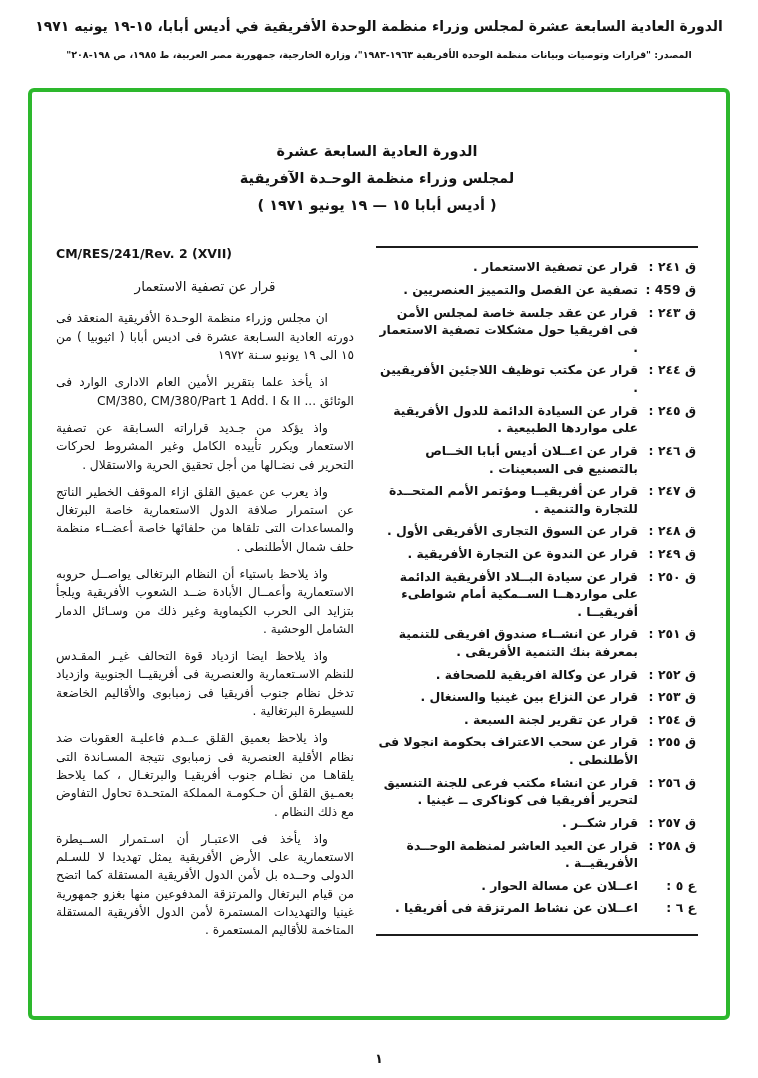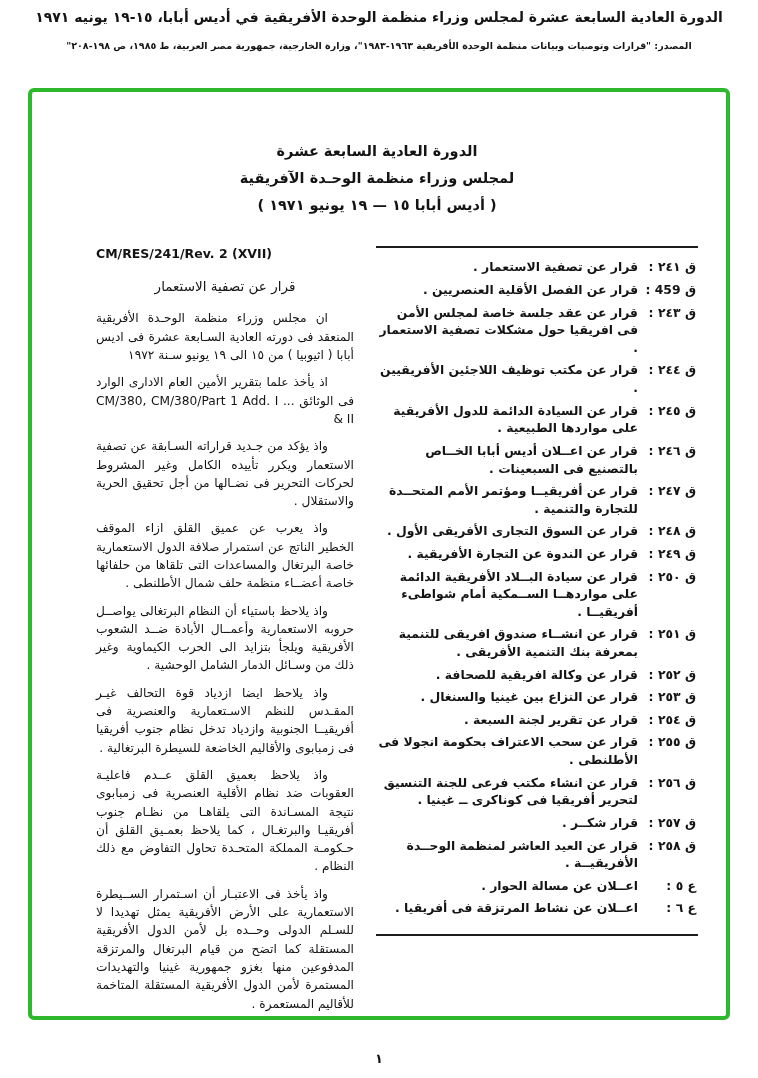--- a/index.html
+++ b/index.html
@@ -1,39 +1,39 @@
 <!DOCTYPE html>
 <html lang="ar" style="--frame-green: #2db82d;"><head>
 <meta charset="utf-8">
 <style>
   * { margin:0; padding:0; box-sizing:border-box; }
   html,body { background:#ffffff; }
   body {
     width:758px; height:1078px; position:relative; overflow:hidden;
     font-family:"DejaVu Sans", sans-serif; color:#141414;
   }
-  .top-header { text-align:center; padding-top:9px; direction:rtl; }
+  .top-header { text-align:center; padding-top:18px; direction:rtl; }
   .header-line1 { font-size:14px; font-weight:bold; }
   .header-line2 { font-size:9.5px; font-weight:bold; margin-top:15px; letter-spacing:0.1px; }
   .frame {
     position:absolute; left:28px; top:88px; width:702px; height:932px;
     border:4px solid var(--frame-green,#2db82d); border-radius:6px;
     padding:46px 28px 0 24px;
   }
   .doc-title { direction:rtl; text-align:center; font-weight:bold; font-size:14.5px; line-height:1.85; }
   .columns { direction:rtl; display:flex; gap:22px; margin-top:28px; }
   .res-col {
     flex:0 0 322px; align-self:flex-start;
     border-top:2px solid #1c1c1c; border-bottom:2px solid #1c1c1c;
     padding:10px 2px 12px 0;
   }
   .res-item { display:flex; font-weight:bold; font-size:12.4px; line-height:1.42; margin-bottom:5px; }
   .res-num { flex:0 0 58px; white-space:nowrap; }
   .res-text { flex:1; text-align:right; }
-  .body-col { flex:1; min-width:0;margin-left:40px; }
+  .body-col { flex:1; min-width:0; }
   .doc-ref { direction:ltr; text-align:left; font-size:12.5px; font-weight:bold; }
   .section-heading { text-align:center; font-weight:normal; font-size:13.5px; margin:17px 0 15px; }
   .body-col p {
     font-size:12.2px; line-height:1.5; text-align:justify;
     text-indent:26px; margin-bottom:9px; font-weight:500;
   }
   .page-number { position:absolute; bottom:12px; left:0; right:0; text-align:center; font-size:13px; font-weight:bold; }
 </style>
 </head>
 <body>
@@ -52,21 +52,21 @@
 
   <div class="columns">
 
     <div class="res-col">
       <div class="res-item">
           <span class="res-num">ق ٢٤١ :</span>
           <span class="res-text">قرار عن تصفية الاستعمار .</span>
         </div>
       <div class="res-item">
           <span class="res-num">ق 459 :</span>
-          <span class="res-text">قرار عن الفصل الأقلية العنصريين .</span>
+          <span class="res-text">تصفية عن الفصل والتمييز العنصريين .</span>
         </div>
       <div class="res-item">
           <span class="res-num">ق ٢٤٣ :</span>
           <span class="res-text">قرار عن عقد جلسة خاصة لمجلس الأمن فى افريقيا حول مشكلات تصفية الاستعمار .</span>
         </div>
       <div class="res-item">
           <span class="res-num">ق ٢٤٤ :</span>
           <span class="res-text">قرار عن مكتب توظيف اللاجئين الأفريقيين .</span>
         </div>
       <div class="res-item">

